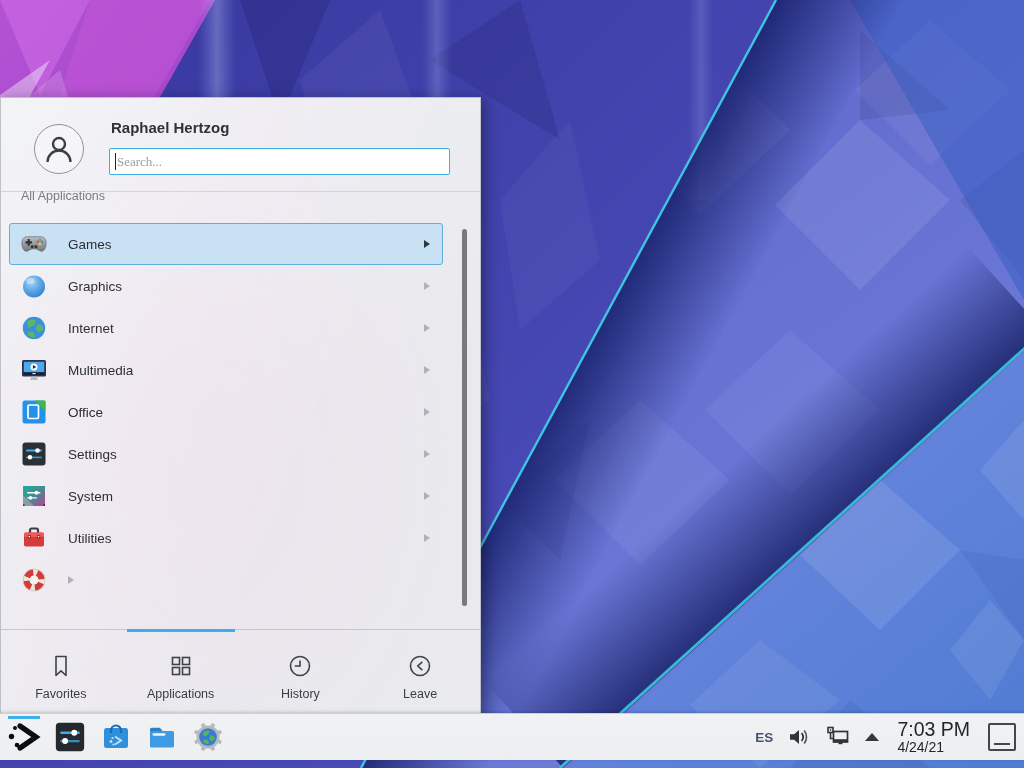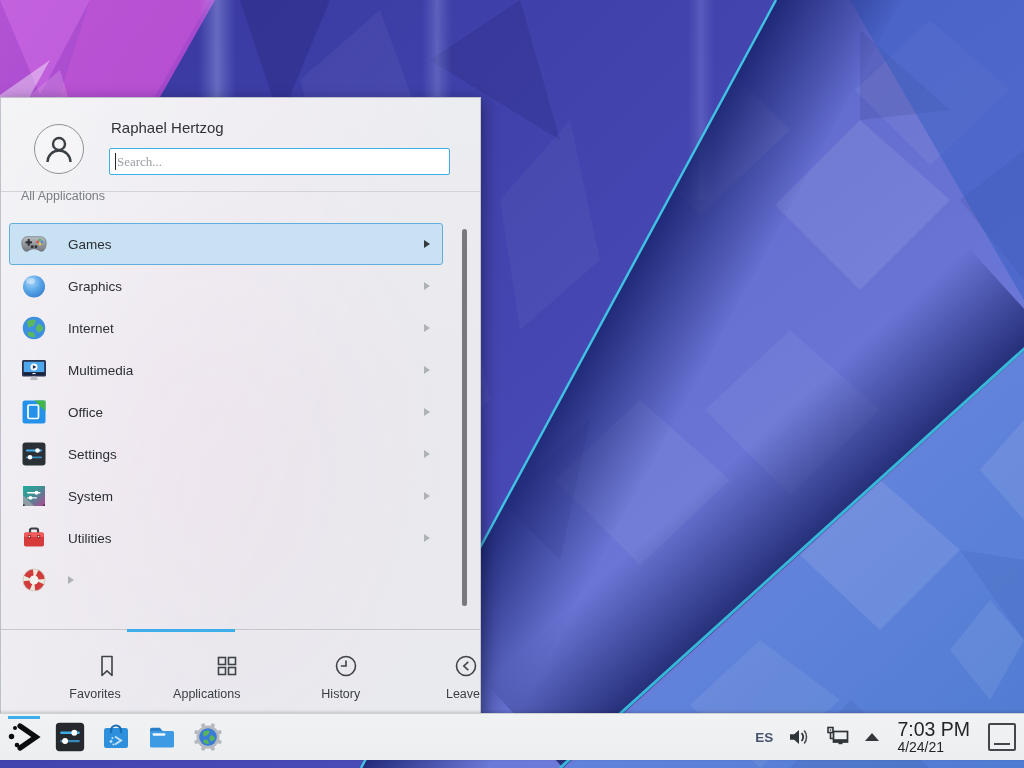--- a/index.html
+++ b/index.html
@@ -20,21 +20,21 @@
       linear-gradient(180deg,#ecedf1 0%,#eae9ee 45%,#e9eaee 100%);
     border:1px solid rgba(110,115,130,.35);
     box-shadow:3px 4px 14px rgba(8,10,35,.45);
   }
   .launcher-header{position:relative;height:93px;}
   .avatar{
     position:absolute;left:33px;top:26px;width:50px;height:50px;border-radius:50%;
     border:1px solid #8e9297;display:flex;align-items:center;justify-content:center;
     background:rgba(255,255,255,.25);
   }
-  .user-name{position:absolute;left:110px;top:21px;font-size:15px;color:#2f3337;}
+  .user-name{position:absolute;left:110px;top:21px;font-size:15px;color:#2f3337;font-weight:bold;}
   .search-box{position:absolute;left:108px;top:50px;width:341px;height:27px;}
   .search-box input{
     width:100%;height:100%;border:1px solid #3daee9;border-radius:2px;background:#fff;
     padding:0 6px 0 7px;font-size:13px;color:#232629;outline:none;
     font-family:Liberation Serif, serif;
   }
   .search-box input::placeholder{color:#9aa0a5;opacity:1;}
   .text-caret{position:absolute;left:6px;top:5px;width:1px;height:17px;background:#232629;}
   .header-divider{position:absolute;left:0;top:93px;width:100%;height:1px;background:#d3d4d8;}
   .section-label{position:absolute;left:20px;top:91px;font-size:12.5px;color:#797d82;}
@@ -46,21 +46,21 @@
     height:42px;display:flex;align-items:center;gap:21px;
     padding:0 12px 0 11px;border:1px solid transparent;border-radius:3px;cursor:default;
   }
   .menu-row.selected{background:#c8e2f4;border-color:#62aeda;}
   .menu-row .cat-icon{width:26px;height:26px;flex:0 0 26px;display:flex;align-items:center;justify-content:center;}
   .menu-row .cat-label{flex:1;font-size:13.5px;color:#2b2f33;}
   .arrow{width:0;height:0;border-left:6px solid #aeb2b6;border-top:4.5px solid transparent;border-bottom:4.5px solid transparent;}
   .menu-row.selected .arrow{border-left-color:#33383c;}
   .scroll-thumb{position:absolute;right:13px;top:131px;width:5px;height:377px;border-radius:3px;background:#77797c;}
   .tabbar{position:absolute;left:0;bottom:0;width:100%;height:91px;border-top:1px solid #c6c8cc;display:flex;}
-  .tab{position:relative;flex:1;display:flex;flex-direction:column;align-items:flex-end;justify-content:center;gap:7px;padding-top:2px;cursor:default;}
+  .tab{position:relative;flex:1;display:flex;flex-direction:column;align-items:center;justify-content:center;gap:7px;padding-top:2px;cursor:default;}
   .tab-indicator{position:absolute;top:-1px;left:6px;right:6px;height:3px;background:#3daee9;display:none;}
   .tab.active .tab-indicator{display:block;}
   .tab-label{font-size:12.5px;color:#393e43;}
 
   
   .taskbar{
     position:absolute;left:0;bottom:8px;width:100%;height:47px;
     background:linear-gradient(180deg,#f1f2f3,#edeef0);
     border-top:1px solid #cfd0d2;box-shadow:0 -1px 3px rgba(0,0,0,.18);
     display:flex;align-items:center;padding:0 8px 0 4px;

